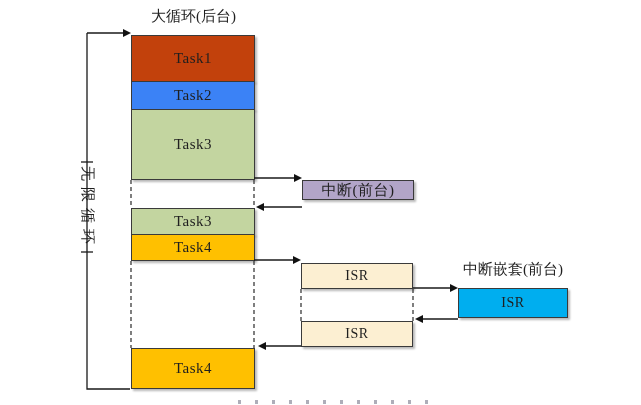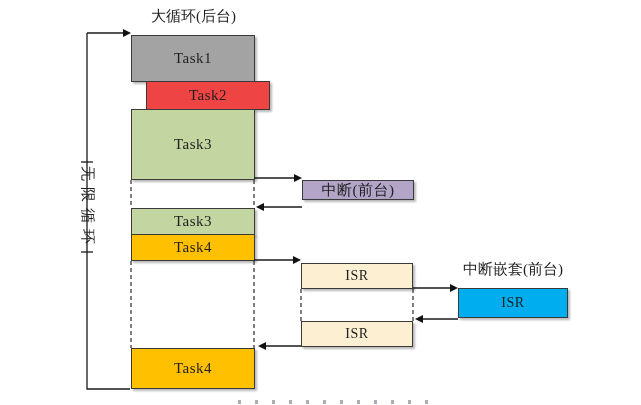--- a/index.html
+++ b/index.html
@@ -53,22 +53,22 @@
 </style>
 </head>
 <body>
 
 <div id="canvas">
 
   <div class="lbl" id="main-title">大循环(后台)</div>
   <div class="lbl" id="nested-title">中断嵌套(前台)</div>
   <div class="lbl" id="loop-label">无限循环</div>
 
-  <div class="box stack-seg" id="seg-task1" style="background-color: #a3a3a3;">Task1</div>
-  <div class="box stack-seg" id="seg-task2" style="background-color: #ef4444; margin-left: 15px;">Task2</div>
+  <div class="box stack-seg" id="seg-task1" style="background-color: #c2410c;">Task1</div>
+  <div class="box stack-seg" id="seg-task2" style="background-color: #3b82f6;">Task2</div>
   <div class="box stack-seg" id="seg-task3a" style="background-color: rgb(195, 213, 160);">Task3</div>
   <div class="box stack-seg" id="seg-task3b" style="background-color: rgb(195, 213, 160);">Task3</div>
   <div class="box stack-seg" id="seg-task4a" style="background-color: rgb(255, 192, 0);">Task4</div>
   <div class="box stack-seg" id="seg-task4b" style="background-color: rgb(255, 192, 0);">Task4</div>
 
   <div class="box" id="interrupt-box" style="background-color: rgb(178, 165, 200);">中断(前台)</div>
   <div class="box" id="isr1" style="background-color: rgb(252, 239, 210);">ISR</div>
   <div class="box" id="isr2" style="background-color: rgb(252, 239, 210);">ISR</div>
   <div class="box" id="isr-nested" style="background-color: rgb(0, 174, 239);">ISR</div>
 

